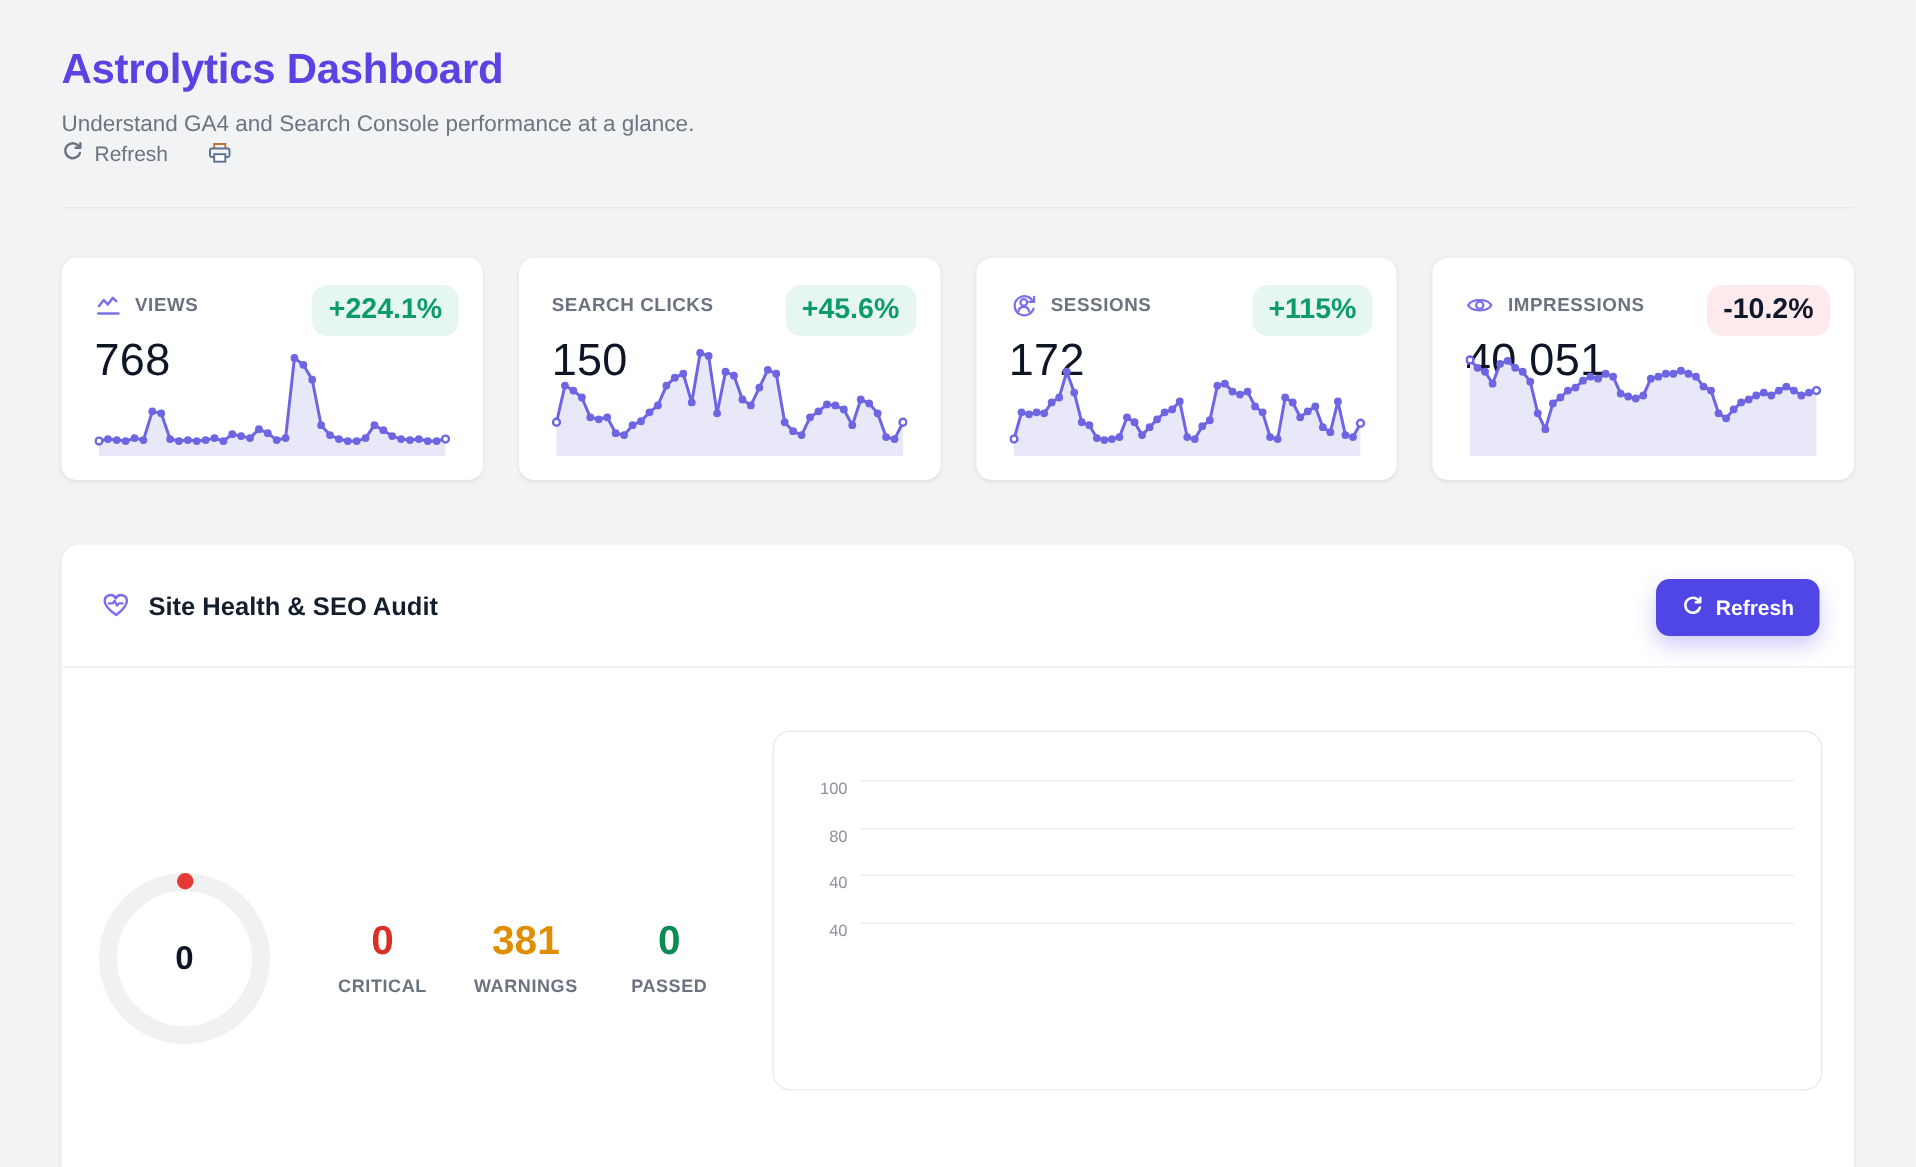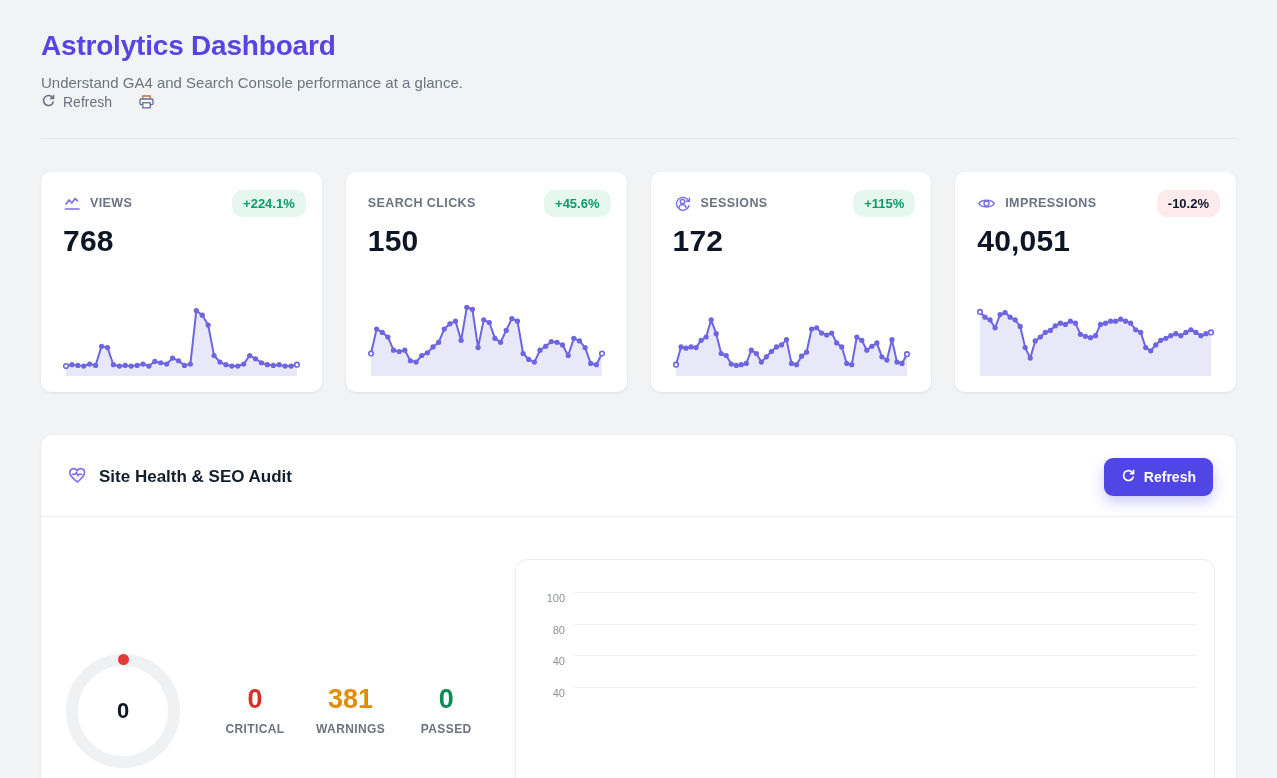--- a/index.html
+++ b/index.html
@@ -17,28 +17,28 @@
   .header-divider{border-top:1px solid #e6e8ea;margin-top:27px;}
 
   
   .range-tabs{display:inline-flex;align-items:center;gap:38px;margin-top:33px;background:#fff;
     border-radius:12px;height:46px;padding:0 23px;box-shadow:0 1px 3px rgba(16,24,40,.08);}
   .tab{background:none;border:none;cursor:pointer;font-family:inherit;font-size:14px;font-weight:600;color:#4e5765;padding:0;}
 
   
   .cards{display:grid;grid-template-columns:repeat(4,1fr);gap:24px;margin-top:33px;}
   .card{position:relative;background:#fff;border-radius:10px;box-shadow:0 1px 3px rgba(16,24,40,.08);
-    height:220px;padding:21px 22px 14px;box-sizing:border-box;}
+    height:148px;padding:21px 22px 14px;box-sizing:border-box;}
   .card-top{display:flex;align-items:center;gap:9px;min-height:20px;}
   .cicon{line-height:0;}
   .card-label{font-size:12.5px;font-weight:600;color:#6b7280;letter-spacing:.4px;}
-  .badge{position:absolute;top:18px;right:16px;font-size:13px;font-weight:600;border-radius:10px;padding:6px 11px;}
+  .badge{position:absolute;top:18px;right:16px;font-size:19px;font-weight:600;border-radius:10px;padding:6px 11px;}
   .badge-up{color:#0d9b6c;background:#e6f7f0;}
   .badge-down{color:#0f172a;background:#fdeaed;}
-  .card-value{margin-top:11px;font-size:30px;font-weight:700;color:#0e1524;letter-spacing:.2px;}
+  .card-value{margin-top:11px;font-size:30px;font-weight:400;color:#0e1524;letter-spacing:.2px;}
   .spark{position:absolute;left:22px;right:22px;bottom:14px;height:80px;}
 
   
   .audit{margin-top:43px;background:#fff;border-radius:12px;box-shadow:0 1px 3px rgba(16,24,40,.08);height:430px;}
   .audit-header{display:flex;justify-content:space-between;align-items:center;padding:23px 23px 20px 26px;margin-top:40px;}
   .audit-title-group{display:flex;align-items:center;gap:11px;}
   .audit-title-group h2{margin:0;font-size:17px;font-weight:700;color:#151e2d;}
   .btn-refresh{display:flex;align-items:center;gap:8px;background:#4f46e5;color:#fff;border:none;cursor:pointer;
     font-family:inherit;font-size:14px;font-weight:600;border-radius:9px;padding:10px 17px;
     box-shadow:0 6px 14px rgba(79,70,229,.28);}

